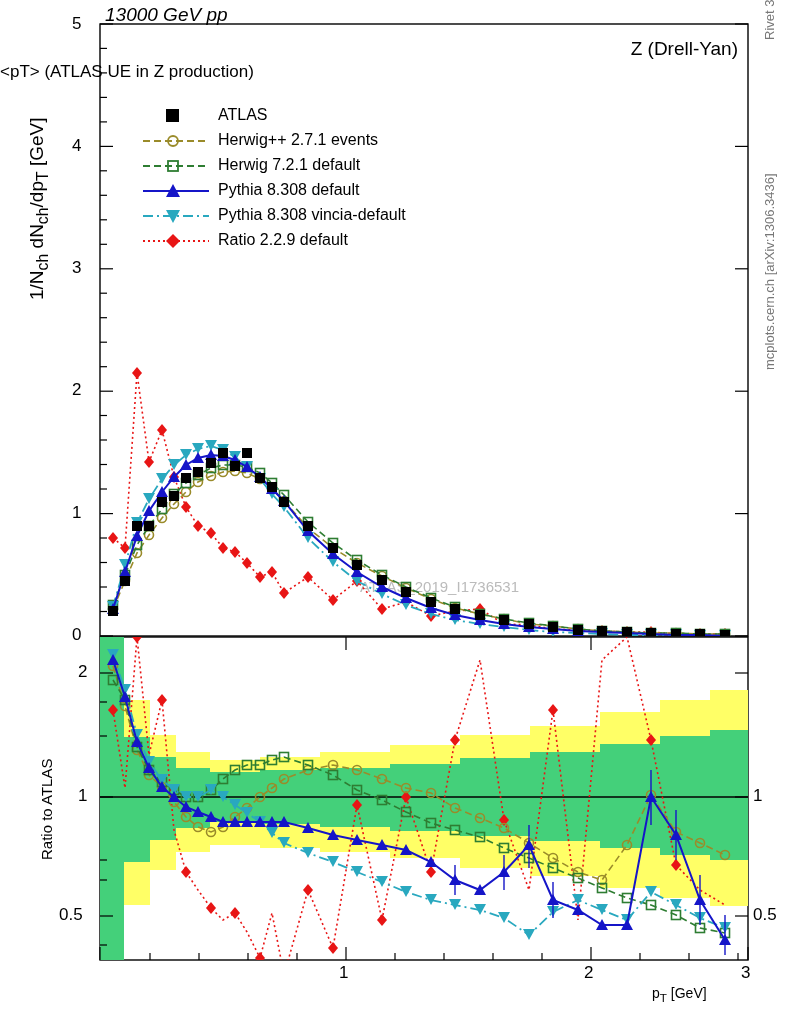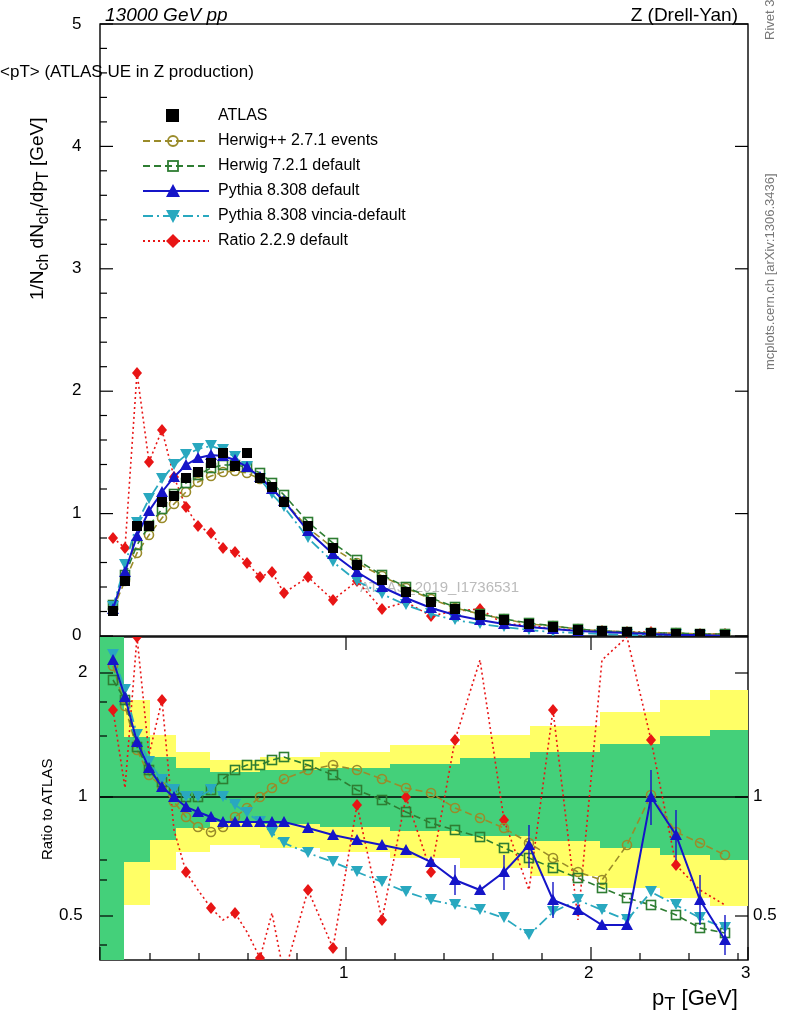--- a/index.html
+++ b/index.html
@@ -4,26 +4,26 @@
 <style>
   html,body{margin:0;padding:0;background:#ffffff;}
   body{width:786px;height:1024px;font-family:"Liberation Sans",sans-serif;color:#000;}
   #root{position:relative;width:786px;height:1024px;overflow:hidden;}
 
   .txt{position:absolute;white-space:nowrap;}
 
   
   .hdr{font-size:19px;top:4px;}
   #hdr-left{left:105px;font-style:italic;}
-  #hdr-right{right:48px;}
+  #hdr-right{right:48px;margin-top:34px;}
 
   
   .rot{position:absolute;transform-origin:0 0;transform:rotate(-90deg);font-size:13px;color:#777;white-space:nowrap;}
 
-  .axlabel{position:absolute;font-size:22px;}
+  .axlabel{position:absolute;font-size:14px;}
 
   .ylabel-main{position:absolute;transform-origin:0 0;transform:rotate(-90deg);font-size:19px;white-space:nowrap;}
   .ylabel-ratio{position:absolute;transform-origin:0 0;transform:rotate(-90deg);font-size:15px;white-space:nowrap;}
 
   .tk{position:absolute;font-size:17px;}
 
   #title-main{position:absolute;font-size:17px;left:0;width:100%;text-align:left;top:62px;}
   #watermark{position:absolute;font-size:15px;color:#bbb;left:360px;top:578px;}
 
   

